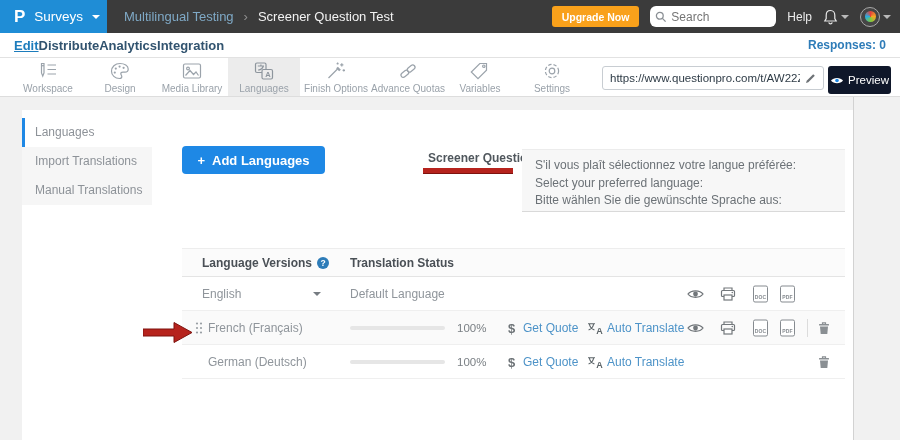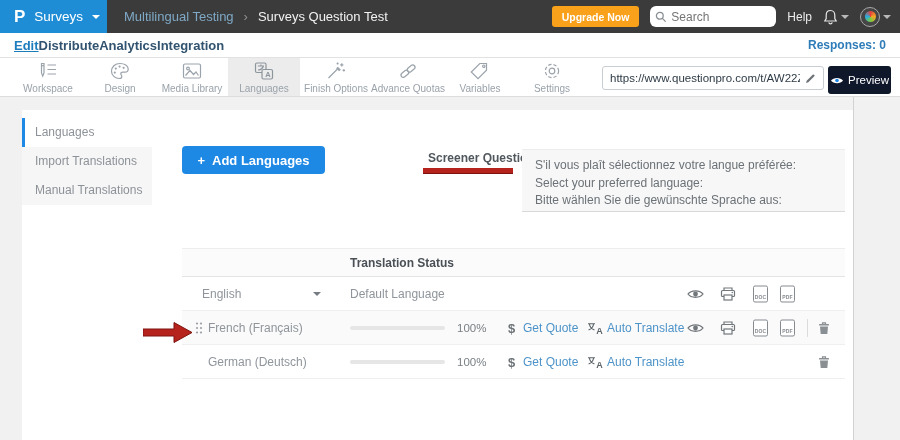--- a/index.html
+++ b/index.html
@@ -81,21 +81,21 @@
 
   <header class="topbar">
     <div class="brand">
       <span class="logo-glyph">P</span>
       <span class="brand-name">Surveys</span>
       <span class="caret"></span>
     </div>
     <div class="crumbs">
       <span class="crumb-parent">Multilingual Testing</span>
       <span class="crumb-sep">›</span>
-      <span class="crumb-current">Surveys Question Test</span>
+      <span class="crumb-current">Screener Question Test</span>
     </div>
     <div class="top-right">
       <button class="upgrade-btn">Upgrade Now</button>
       <div class="searchbox">
         <svg width="12" height="12" viewBox="0 0 12 12">
           <circle cx="4.8" cy="4.8" r="3.4" fill="none" stroke="#8a8f94" stroke-width="1.3"></circle>
           <line x1="7.4" y1="7.4" x2="10.6" y2="10.6" stroke="#8a8f94" stroke-width="1.3"></line>
         </svg>
         <input placeholder="Search" style="">
       </div>
@@ -237,20 +237,24 @@
     <div class="red-underline"></div>
 
     <div class="screener-box">
       <div class="screener-line">S'il vous plaît sélectionnez votre langue préférée:</div>
       <div class="screener-line">Select your preferred language:</div>
       <div class="screener-line">Bitte wählen Sie die gewünschte Sprache aus:</div>
     </div>
 
     <div class="table">
       <div class="thead">
+        <div class="th at20">
+          <span>Language Versions</span>
+          <span class="help-dot">?</span>
+        </div>
         <div class="th at168">Translation Status</div>
       </div>
 
       <div class="trow">
         <span class="cell-lang at20">English</span>
         <span class="caret-down at131"></span>
         <span class="cell-lang at168">Default Language</span>
         <span class="act at505">
           <svg width="17" height="11" viewBox="0 0 17 11">
             <path d="M1 5.5 C4 1.2 13 1.2 16 5.5 C13 9.8 4 9.8 1 5.5 Z" fill="none" stroke="#72777b" stroke-width="1.3"></path>

